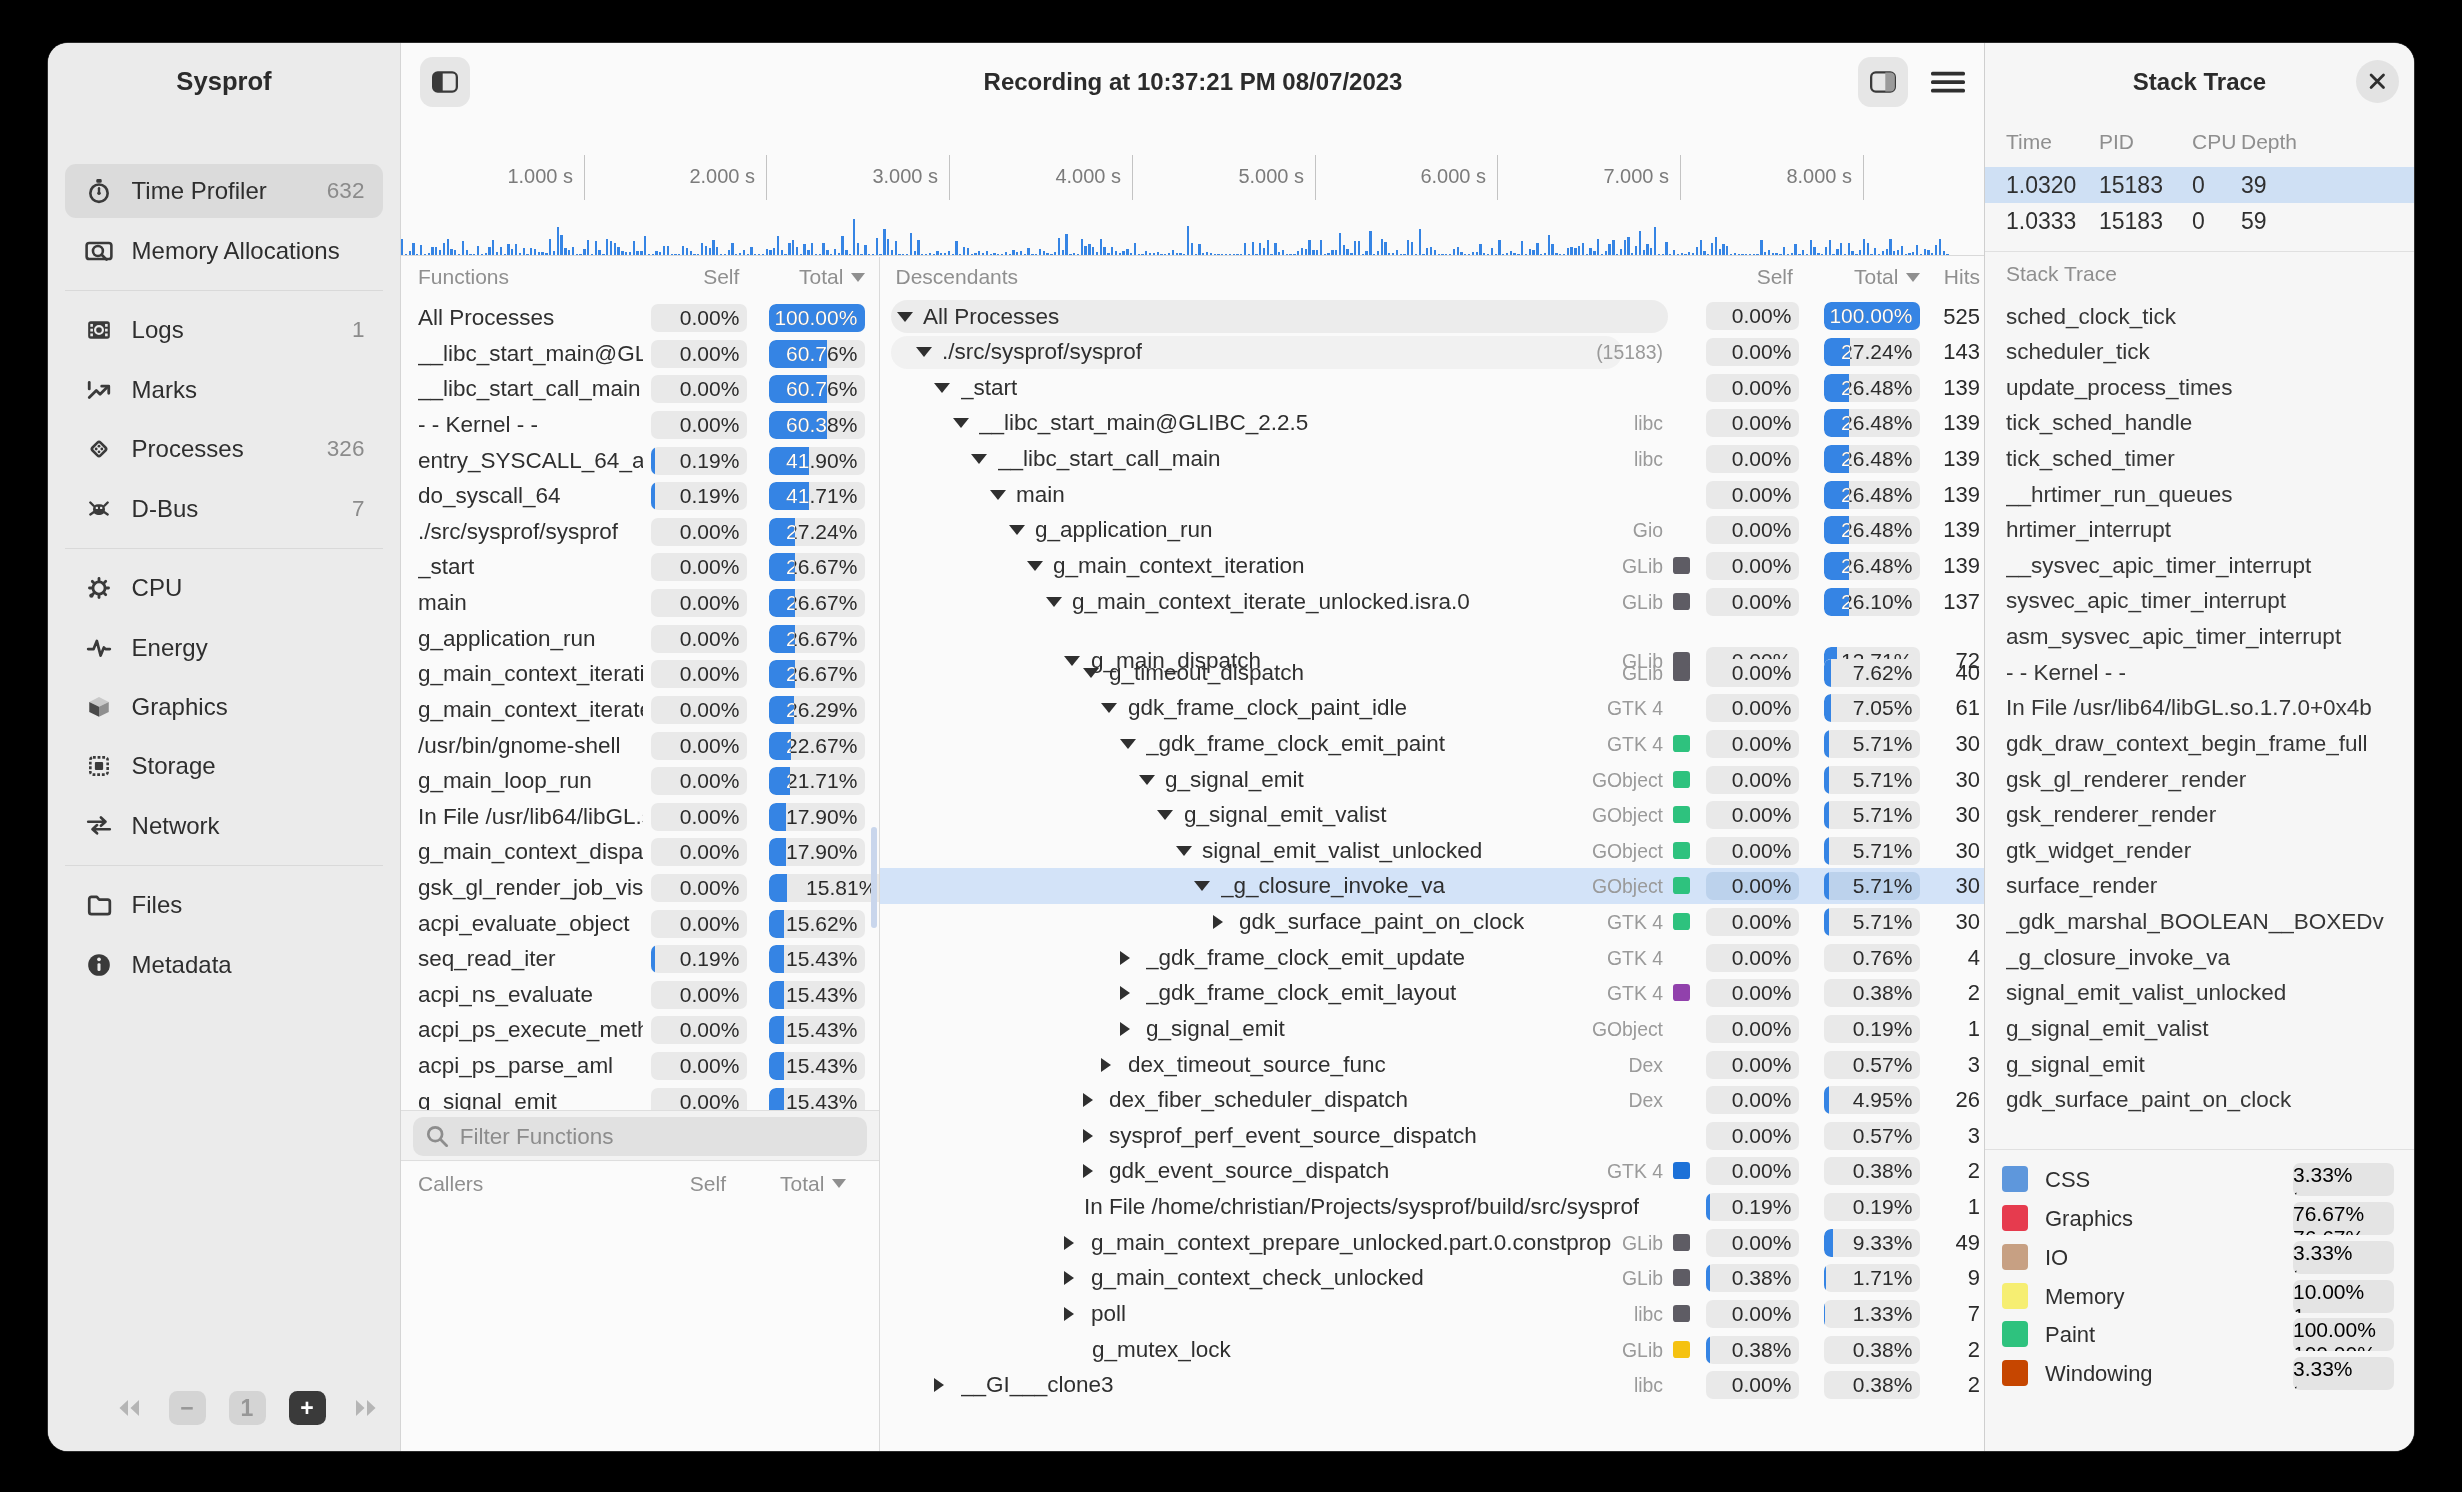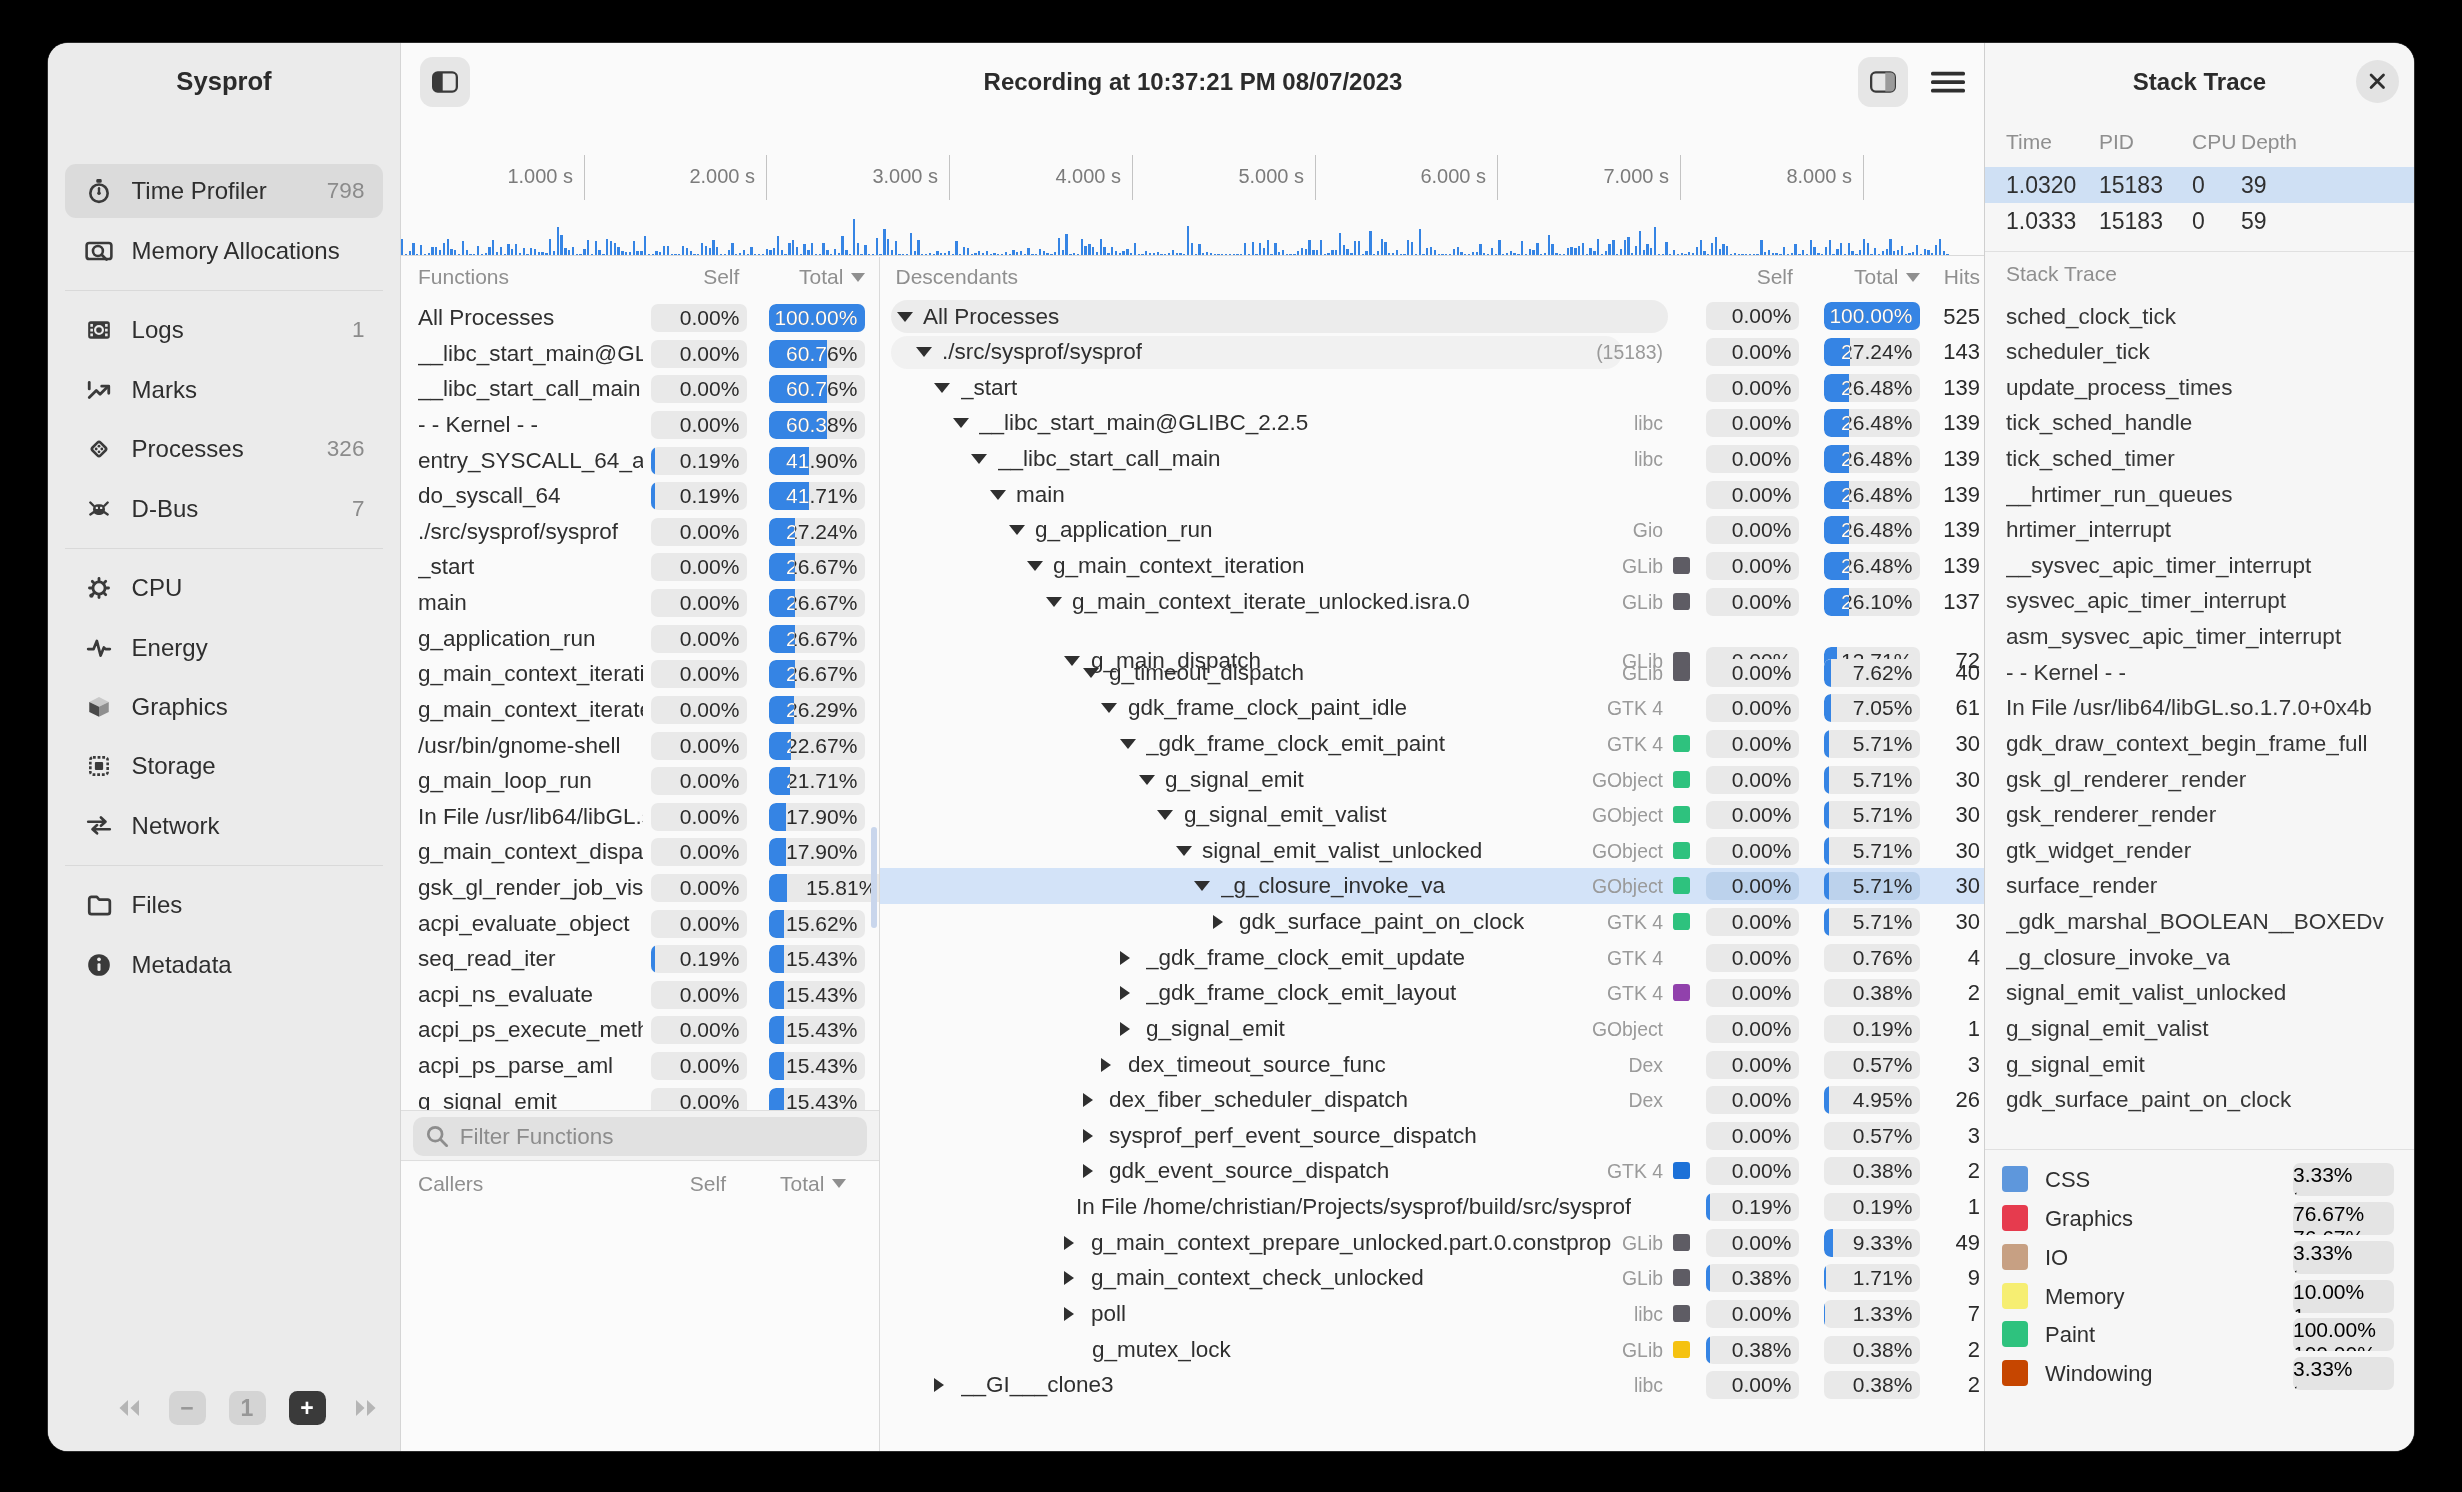--- a/index.html
+++ b/index.html
@@ -99,21 +99,21 @@
         <div class="sb-item sel">
           <div class="ic">
             <svg width="26" height="26" viewBox="0 0 24 24">
               <rect x="9.5" y="1" width="5" height="3.4" rx="1.2" fill="#3a3a3a"></rect>
               <circle cx="12" cy="14" r="8" fill="none" stroke="#3a3a3a" stroke-width="2.4"></circle>
               <path d="M12 14 V9.4" stroke="#3a3a3a" stroke-width="2.2" stroke-linecap="round"></path>
               <circle cx="12" cy="14" r="1.6" fill="#3a3a3a"></circle>
             </svg>
           </div>
           <div class="lb">Time Profiler</div>
-          <div class="ct">798</div>
+          <div class="ct">632</div>
         </div>
         <div class="sb-item">
           <div class="ic">
             <svg width="28" height="26" viewBox="0 0 26 24">
               <rect x="1.5" y="4.5" width="23" height="15" rx="2.5" fill="none" stroke="#3a3a3a" stroke-width="2.4"></rect>
               <circle cx="12" cy="12" r="4.6" fill="none" stroke="#3a3a3a" stroke-width="2.4"></circle>
               <path d="M15.5 15.5 L20 20" stroke="#3a3a3a" stroke-width="2.6" stroke-linecap="round"></path>
             </svg>
           </div>
           <div class="lb">Memory Allocations</div>
@@ -1361,21 +1361,21 @@
               <div class="d-chip" style="left: 793px; background: rgb(28, 113, 216);"></div>
               <div class="pill" style="left: 826px; width: 93px;">
                 <div class="tx">0.00%</div>
               </div>
               <div class="pill" style="left: 944px; width: 96px;">
                 <div class="tx">0.38%</div>
               </div>
               <div class="d-hits" style="left: 1030px; width: 70px;">2</div>
             </div>
             <div class="d-row" style="top: 892px;">
-              <div class="d-name" style="left: 196px; max-width: 601px; text-align: center;">In File /home/christian/Projects/sysprof/build/src/sysprof</div>
+              <div class="d-name" style="left: 204px; max-width: 601px; text-align: center;">In File /home/christian/Projects/sysprof/build/src/sysprof</div>
               <div class="pill" style="left: 826px; width: 93px;">
                 <div class="sliver"></div>
                 <div class="tx">0.19%</div>
               </div>
               <div class="pill" style="left: 944px; width: 96px;">
                 <div class="tx">0.19%</div>
               </div>
               <div class="d-hits" style="left: 1030px; width: 70px;">1</div>
             </div>
             <div class="d-row" style="top: 928px;">

